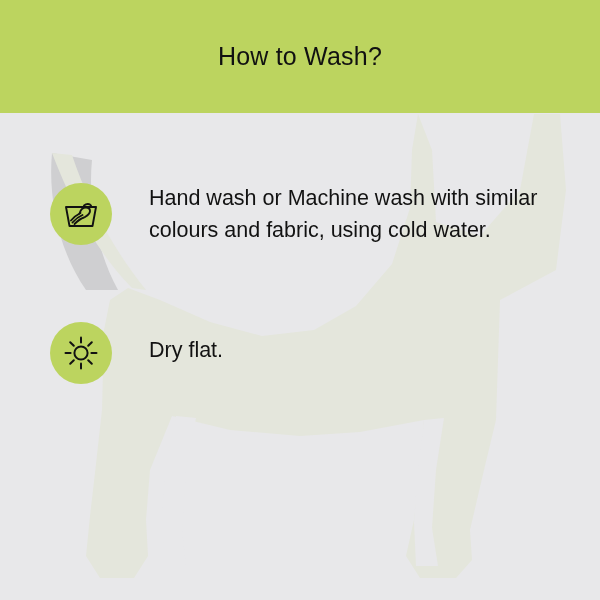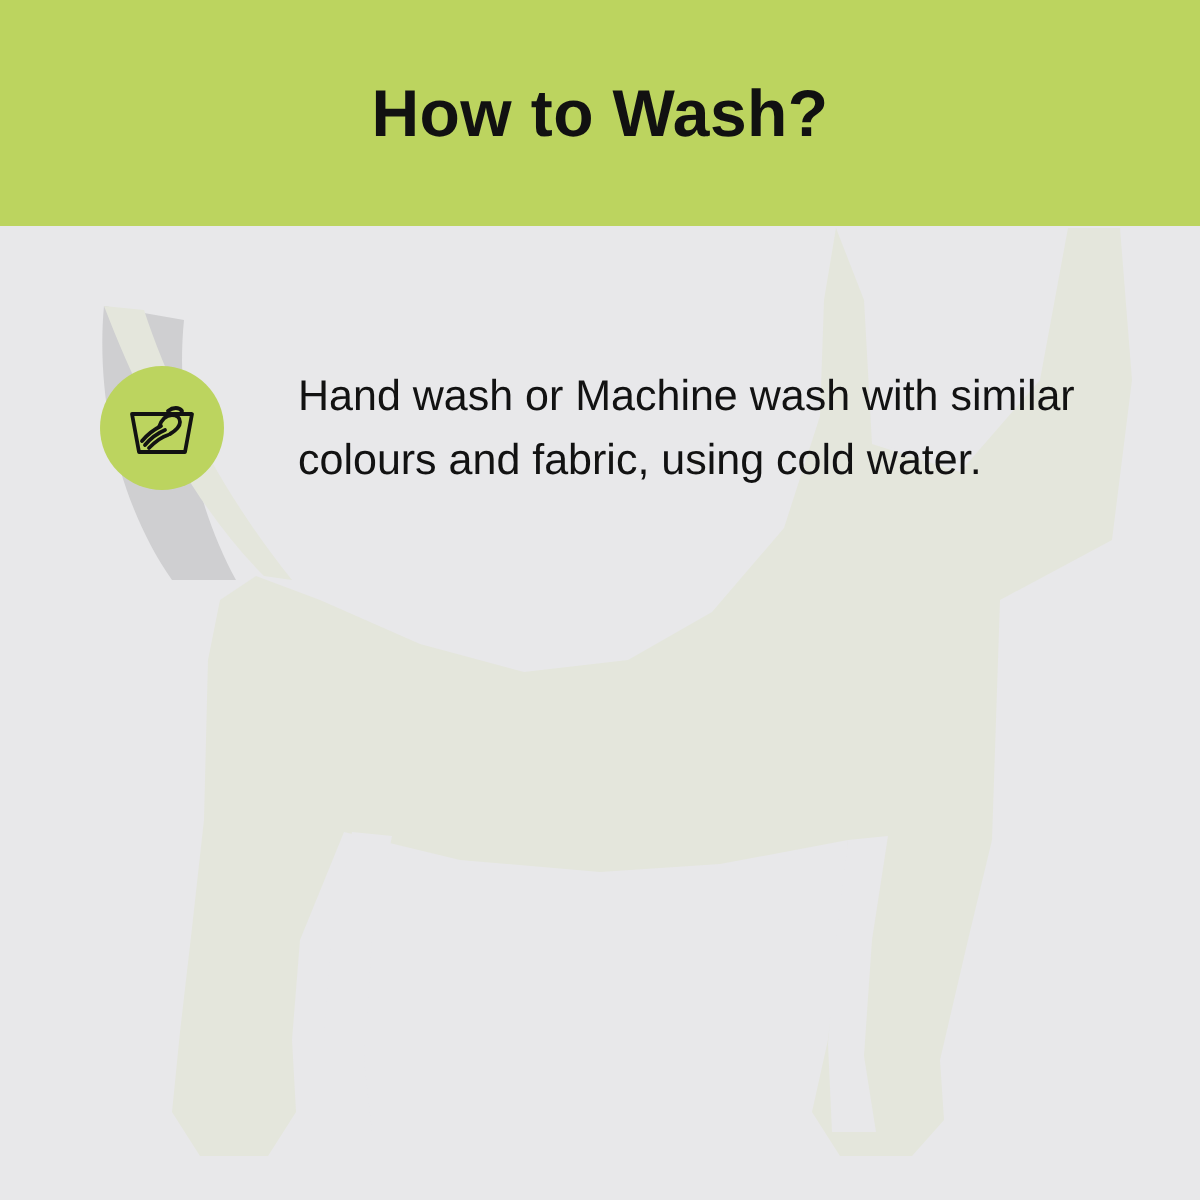--- a/index.html
+++ b/index.html
@@ -40,22 +40,22 @@
     top: 0;
     width: 600px;
     height: 113px;
     background: #bcd45f;
     z-index: 2;
     display: flex;
     align-items: center;
     justify-content: center;
   }
   #page-title {
-    font-size: 33px;
-    font-weight: bold;
+    font-size: 25px;
+    font-weight: normal;
     color: #111111;
     letter-spacing: 0.2px;
     line-height: 1;
     margin: 14px;
     padding: 0;
     text-align: center;
     font-family: "Liberation Sans", sans-serif;
   }
 
   
@@ -188,16 +188,34 @@
             <path d="M13.5 28 C16 25.5 19.5 22.5 23 21.5"></path>
 
             <path d="M18.5 17.5 C19.5 14 22 11.5 25 11.5 C27.5 11.5 29 13 29 15 C29 17.5 26.5 19.5 24 21"></path>
             <path d="M23 9.5 C25.5 7.5 28.5 7.5 30 9.5"></path>
           </svg>
         </span>
       </div>
       <div class="instruction-text">Hand wash or Machine wash with similar colours and fabric, using cold water.</div>
     </div>
 
+    <div class="instruction-row row-1">
+      <div class="badge">
+        <span>
+          <svg width="38" height="38" viewBox="0 0 38 38" fill="none" stroke="#121212" stroke-width="2" stroke-linecap="round">
+            <circle cx="19" cy="19" r="6.6"></circle>
+            <line x1="19" y1="3.5" x2="19" y2="8.6"></line>
+            <line x1="19" y1="29.4" x2="19" y2="34.5"></line>
+            <line x1="3.5" y1="19" x2="8.6" y2="19"></line>
+            <line x1="29.4" y1="19" x2="34.5" y2="19"></line>
+            <line x1="8.2" y1="8.2" x2="11.8" y2="11.8"></line>
+            <line x1="26.2" y1="26.2" x2="29.8" y2="29.8"></line>
+            <line x1="29.8" y1="8.2" x2="26.2" y2="11.8"></line>
+            <line x1="11.8" y1="26.2" x2="8.2" y2="29.8"></line>
+          </svg>
+        </span>
+      </div>
+      <div class="instruction-text">Dry flat.</div>
+    </div>
 
 
   </div>
 </div>
 
 </body></html>

